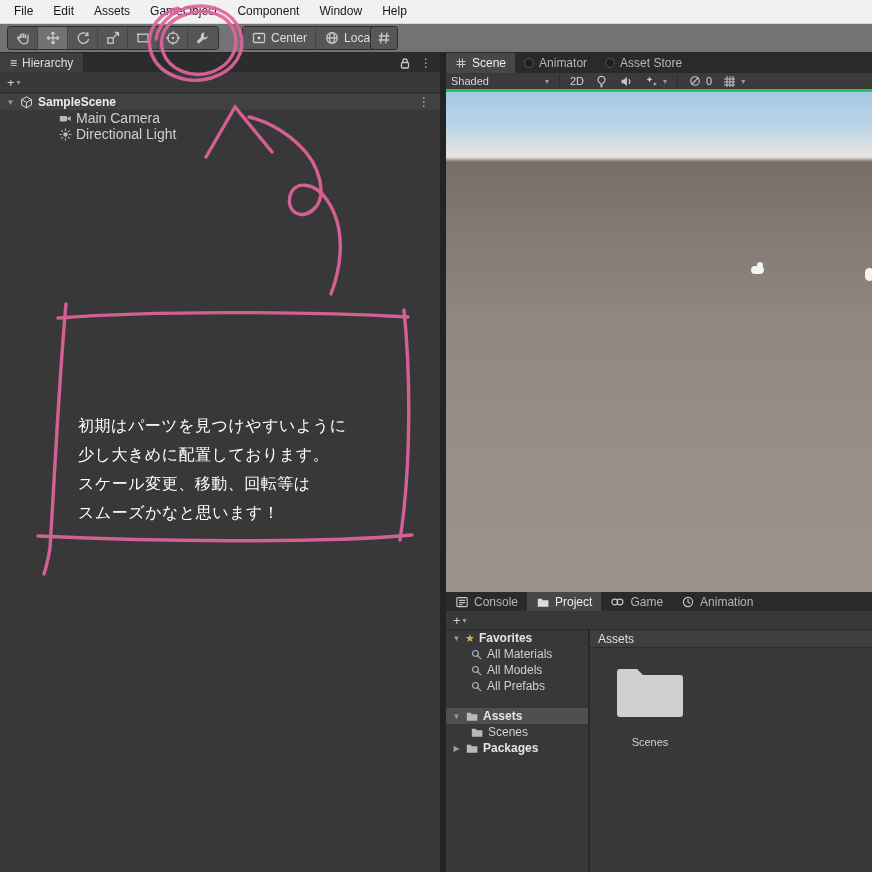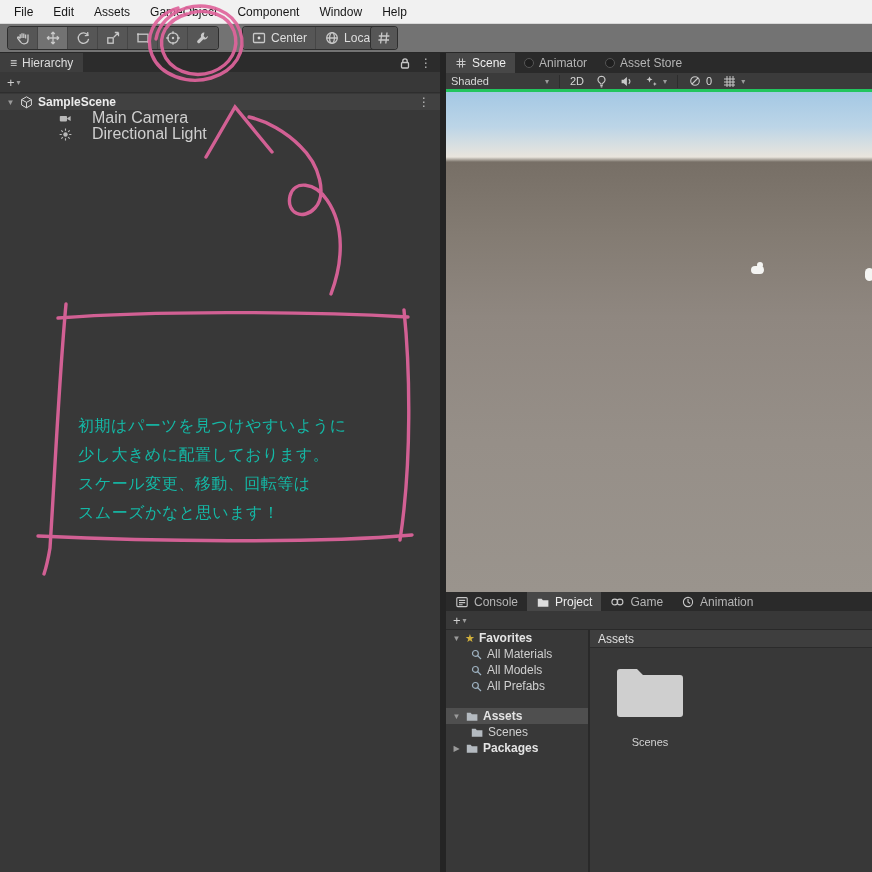--- a/index.html
+++ b/index.html
@@ -5,21 +5,21 @@
   *{box-sizing:border-box;margin:0;padding:0}
   html,body{width:872px;height:872px}
   body{position:relative;overflow:hidden;background:#383838;
        font-family:"Liberation Sans","DejaVu Sans",sans-serif;color:#d2d2d2}
   .abs{position:absolute}
   svg{display:block}
   .ic{stroke:#c8c8c8;fill:none;stroke-width:1.3}
 
   
   .menubar{top:0;left:0;width:872px;height:24px;background:#f1f1f1;border-bottom:1px solid #d8d8d8;
-           display:flex;align-items:center;padding-left:4px}
+           display:flex;padding-left:4px}
   .menu-item{font-size:12px;color:#161616;padding:4px 10px;cursor:default}
 
   
   .main-toolbar{top:24px;left:0;width:872px;height:29px;background:#737373;border-bottom:1px solid #282828}
   .tool-group{position:absolute;top:3px;display:flex;border-radius:3px;overflow:hidden;box-shadow:0 0 0 1px #2e2e2e}
   .tool-btn{width:30px;height:22px;background:#565656;display:flex;align-items:center;justify-content:center;border-right:1px solid #464646}
   .tool-btn:last-child{border-right:none}
   .tool-btn.sel{background:#727272}
   .txt-btn{height:22px;background:#565656;display:flex;align-items:center;gap:4px;padding:0 8px;font-size:12px;color:#dedede;border-right:1px solid #464646}
   .txt-btn:last-child{border-right:none}
@@ -32,25 +32,25 @@
   
   .hier{top:53px;left:0;width:440px;height:819px;background:#383838}
   .hier-head{position:absolute;top:0;left:0;width:440px;height:19px;background:#2c2c2c;display:flex;align-items:center}
   .hier-tab{height:19px;background:#3e3e3e;display:flex;align-items:center;gap:5px;padding:0 10px;font-size:12px;color:#ddd}
   .hier-head-icons{margin-left:auto;display:flex;align-items:center;gap:8px;padding-right:8px}
   .searchrow{position:absolute;top:19px;left:0;width:440px;height:21px;background:#383838;border-bottom:1px solid #2e2e2e;display:flex;align-items:center}
   .plusdrop{display:flex;align-items:center;gap:2px;padding:0 7px;color:#cfcfcf;font-size:13px}
   .searchpill{position:absolute;left:135px;top:3px;width:301px;height:15px;background:#464646;border-radius:8px;display:flex;align-items:center}
   .searchcap{height:13px;margin-left:1px;background:#5b5b5b;border-radius:7px;display:flex;align-items:center;gap:2px;padding:0 7px 0 4px;font-size:10px;color:#cfcfcf}
   .scene-row{position:absolute;top:41px;left:0;width:440px;height:16px;background:#414141;display:flex;align-items:center;gap:4px;padding-left:6px;font-size:12px;color:#ececec}
-  .hrow{position:absolute;left:0;width:420px;height:16px;display:flex;align-items:center;gap:19px;padding-left:58px;font-size:16px;color:#cfcfcf}
+  .hrow{position:absolute;left:0;width:420px;height:16px;display:flex;align-items:center;gap:3px;padding-left:58px;font-size:14px;color:#cfcfcf}
   .kebab{margin-left:auto;padding-right:10px;color:#bdbdbd;font-size:12px}
 
   
-  .anno-text{left:78px;top:358px;width:340px;font-size:16px;line-height:29px;color:#14b8a6;letter-spacing:.5px;z-index:20}
+  .anno-text{left:78px;top:358px;width:340px;font-size:16px;line-height:29px;color:#ffffff;letter-spacing:.5px;z-index:20}
 
   
   .vdiv{top:53px;left:440px;width:6px;height:819px;background:#242424}
 
   
   .scene{top:53px;left:446px;width:426px;height:404px;background:#4d7c0f}
   .scene .tabbar{position:absolute;top:0;left:0;width:426px;height:20px}
   .scene-toolbar{position:absolute;top:20px;left:0;width:426px;height:19px;background:#3b3b3b;border-bottom:3px solid #22c55e;display:flex;align-items:center;font-size:11px;color:#d8d8d8}
   .sep{width:1px;height:13px;background:#2d2d2d;margin:0 5px}
   .sc-item{display:flex;align-items:center;gap:4px;padding:0 5px}

